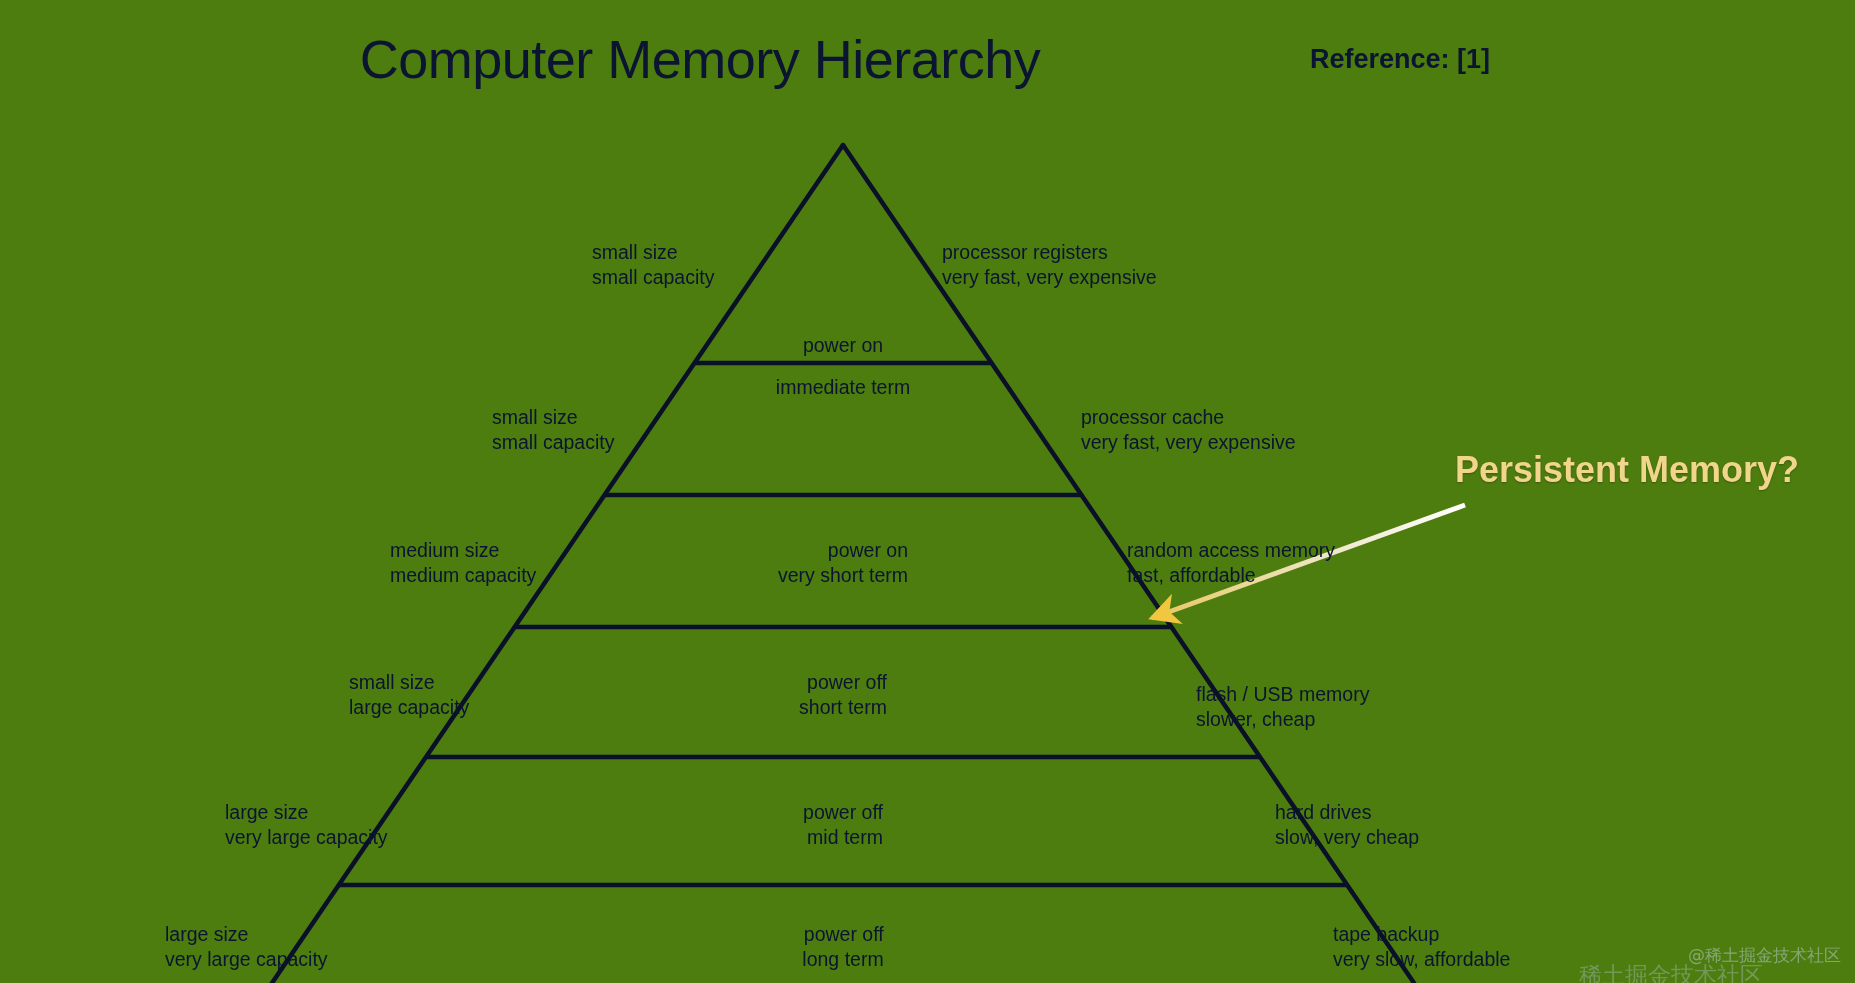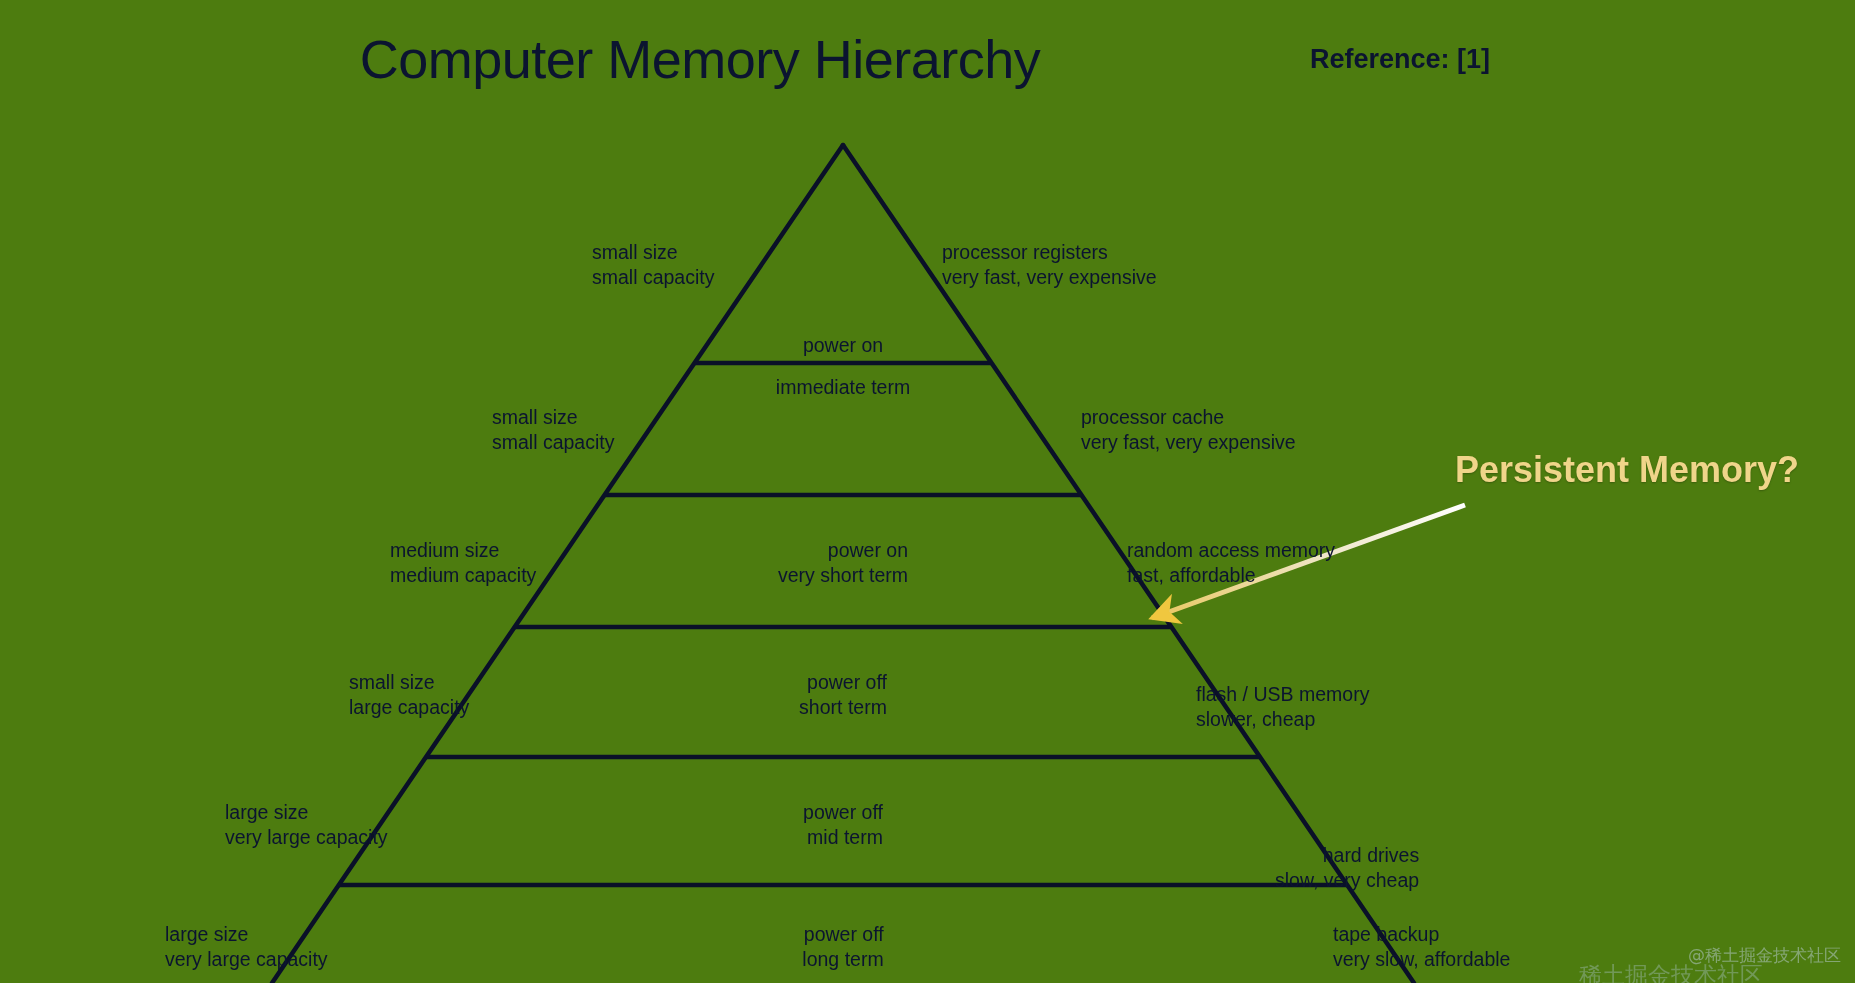--- a/index.html
+++ b/index.html
@@ -182,21 +182,21 @@
   </div>
 
   <div class="tier-left" style="left:225px; top:800px;">
     <span class="ln">large size</span>
     <span class="ln">very large capacity</span>
   </div>
   <div class="tier-center" style="left:843px; top:800px;">
     <span class="ln">power off</span>
     <span class="ln">mid term</span>
   </div>
-  <div class="tier-right" style="left:1275px; top:843px;text-align:right;">
+  <div class="tier-right" style="left:1275px; top:800px;">
     <span class="ln">hard drives</span>
     <span class="ln">slow, very cheap</span>
   </div>
 
   <div class="tier-left" style="left:165px; top:922px;">
     <span class="ln">large size</span>
     <span class="ln">very large capacity</span>
   </div>
   <div class="tier-center" style="left:843px; top:922px;">
     <span class="ln">power off</span>

